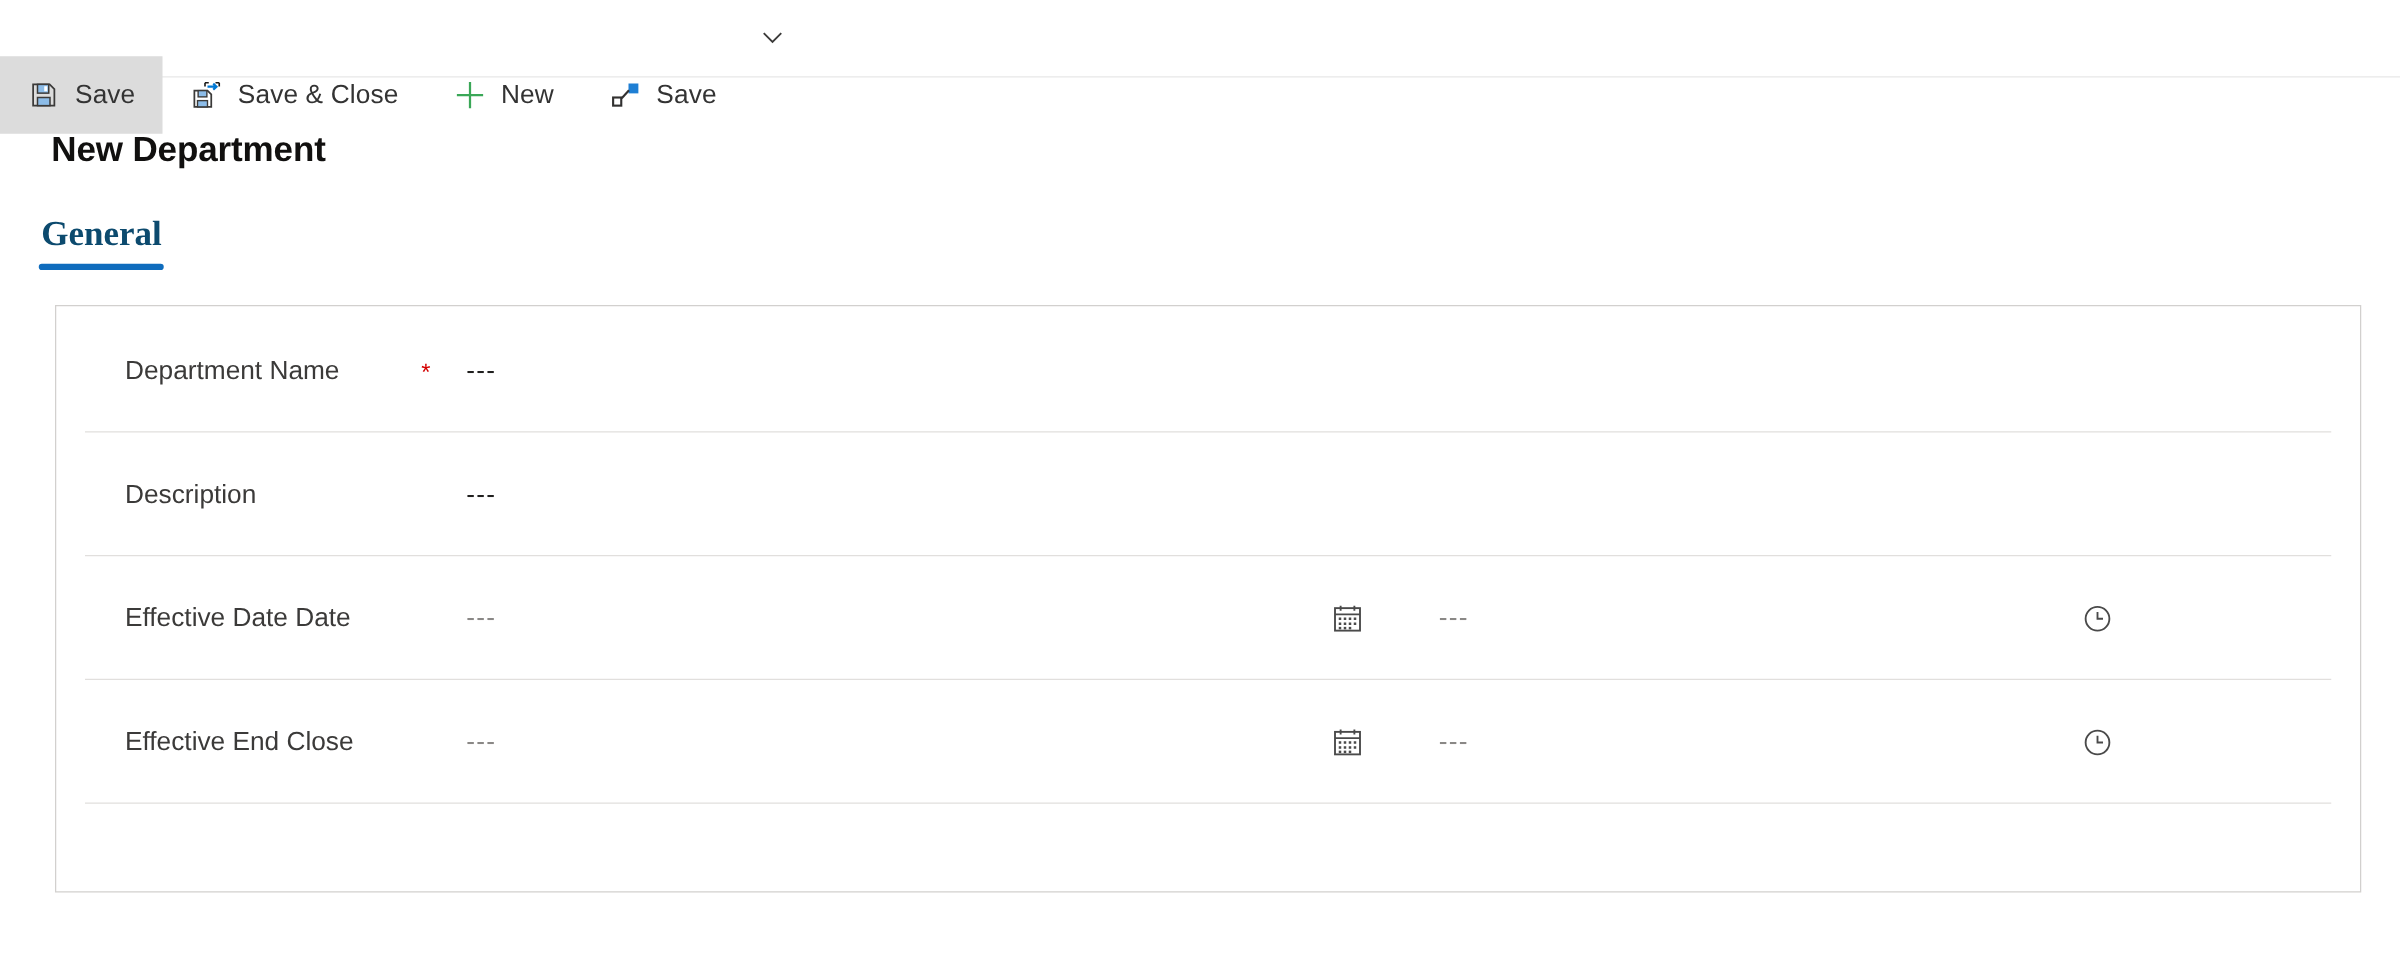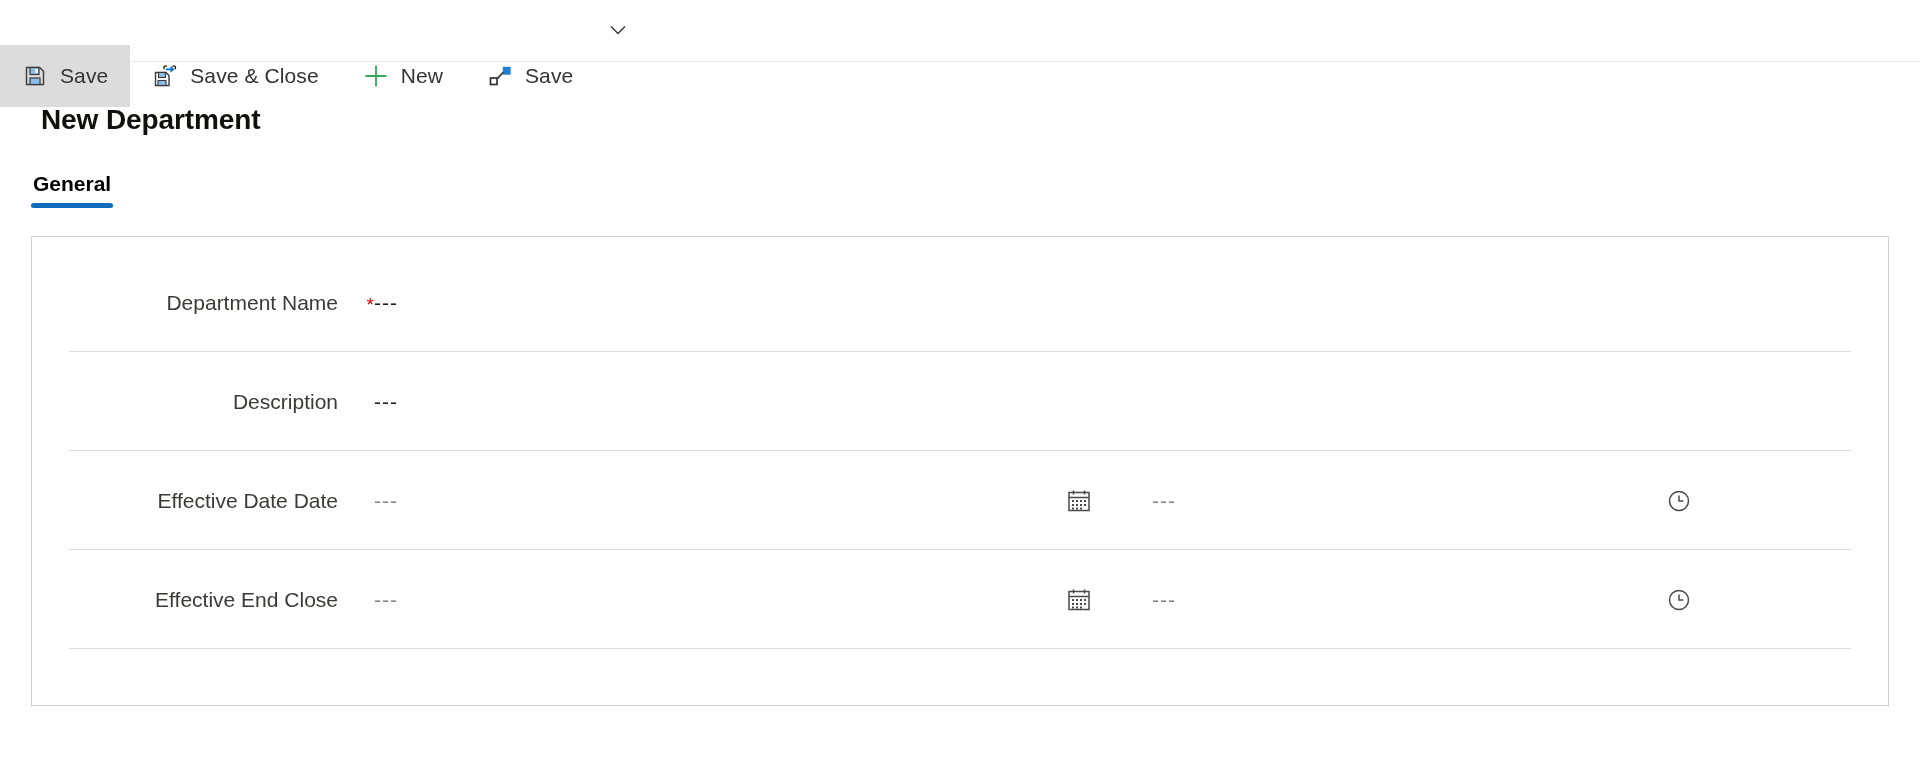--- a/index.html
+++ b/index.html
@@ -76,45 +76,45 @@
   }
 
   .tabstrip {
     padding: 26px 0 0 31px;
     display: flex;
     align-items: flex-end;
     gap: 28px;
   }
   .tab {
     position: relative;
-    font-size: 21px;
+    font-size: 28px;
     font-weight: bold;
-    color: #000000;
+    color: #0c4a6e;
     padding: 0 2px 12px 2px;
     cursor: pointer;
     white-space: nowrap;
+    font-family: Liberation Serif, serif;
   }
   .tab .tab-underline {
     position: absolute;
     left: 0;
     right: 0;
     bottom: 0;
     height: 5px;
     border-radius: 3px;
     background: #0f6cbd;
   }
 
   
   .form-card {
-    margin: 28px 31px 0 31px;
+    margin: 28px 31px 0 44px;
     border: 1px solid #d2d0ce;
     background: #ffffff;
     height: 470px;
-    padding: 16px;
-    text-align: right;
+    padding: 2px;
   }
   .form-row {
     display: flex;
     align-items: center;
     height: 99px;
     padding: 0 0 0 53px;
     position: relative;
   }
   .form-row .divider {
     position: absolute;

